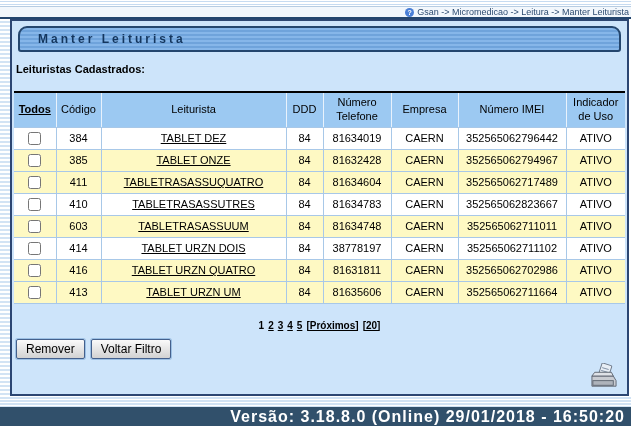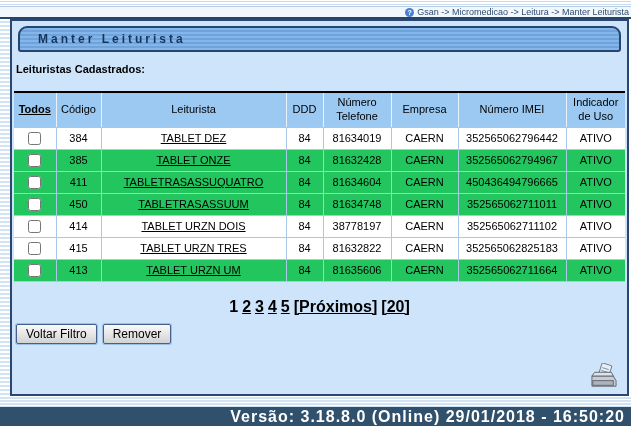--- a/index.html
+++ b/index.html
@@ -52,26 +52,26 @@
   }
   thead th:first-child{border-left:none;}
   thead th a{color:#000;font-weight:bold;}
   tbody td{
     border-left:1px solid #a8c8e8;border-top:1px solid #a8c8e8;
     text-align:center;height:22px;padding:0 1px;box-sizing:border-box;color:#000;
     overflow:hidden;white-space:nowrap;
   }
   tbody td:first-child{border-left:none;}
   tbody tr.odd{background:#ffffff;}
-  tbody tr.even{background:#22c55e;}
+  tbody tr.even{background:#fef9c3;}
   tbody{border-bottom:1px solid #a8c8e8;}
   a{color:#000;text-decoration:underline;cursor:pointer;}
   input[type=checkbox]{width:13px;height:13px;margin:0;vertical-align:middle;}
   
-  .pagination{ text-align:center;font-size:16px;font-weight:bold;color:#000;margin-top:6px;}
+  .pagination{ text-align:center;font-size:10px;font-weight:bold;color:#000;margin-top:6px;}
   .pagination a,.pagination span{margin:0 2px;}
   
   .btn-row{display:flex;gap:6px;margin:8px 0 0 4px;}
   .btn{
     font-family:"Liberation Sans", sans-serif;font-size:12px;color:#000;
     padding:2px 9px;height:20px;line-height:15px;
     background:linear-gradient(#fafafa,#d2d2d2);
     border:1px solid #44608c;border-radius:2px;box-shadow:0 0 0 1px #9cc0e4;
     cursor:pointer;
   }
@@ -150,71 +150,81 @@
           <td>352565062794967</td>
           <td>ATIVO</td>
         </tr>
         <tr class="even">
           <td><input type="checkbox" style=""></td>
           <td>411</td>
           <td><a href="#">TABLETRASASSUQUATRO</a></td>
           <td>84</td>
           <td>81634604</td>
           <td>CAERN</td>
-          <td>450436494796665</td>
-          <td>ATIVO</td>
-        </tr>
-        <tr class="even">
-          <td><input type="checkbox" style=""></td>
-          <td>450</td>
+          <td>352565062717489</td>
+          <td>ATIVO</td>
+        </tr>
+        <tr class="odd">
+          <td><input type="checkbox" style=""></td>
+          <td>410</td>
+          <td><a href="#">TABLETRASASSUTRES</a></td>
+          <td>84</td>
+          <td>81634783</td>
+          <td>CAERN</td>
+          <td>352565062823667</td>
+          <td>ATIVO</td>
+        </tr>
+        <tr class="even">
+          <td><input type="checkbox" style=""></td>
+          <td>603</td>
           <td><a href="#">TABLETRASASSUUM</a></td>
           <td>84</td>
           <td>81634748</td>
           <td>CAERN</td>
           <td>352565062711011</td>
           <td>ATIVO</td>
         </tr>
         <tr class="odd">
           <td><input type="checkbox" style=""></td>
           <td>414</td>
           <td><a href="#">TABLET URZN DOIS</a></td>
           <td>84</td>
           <td>38778197</td>
           <td>CAERN</td>
           <td>352565062711102</td>
           <td>ATIVO</td>
         </tr>
-        <tr class="odd">
-          <td><input type="checkbox" style=""></td>
-          <td>415</td>
-          <td><a href="#">TABLET URZN TRES</a></td>
-          <td>84</td>
-          <td>81632822</td>
-          <td>CAERN</td>
-          <td>352565062825183</td>
+        <tr class="even">
+          <td><input type="checkbox" style=""></td>
+          <td>416</td>
+          <td><a href="#">TABLET URZN QUATRO</a></td>
+          <td>84</td>
+          <td>81631811</td>
+          <td>CAERN</td>
+          <td>352565062702986</td>
           <td>ATIVO</td>
         </tr>
         <tr class="even">
           <td><input type="checkbox" style=""></td>
           <td>413</td>
           <td><a href="#">TABLET URZN UM</a></td>
           <td>84</td>
           <td>81635606</td>
           <td>CAERN</td>
           <td>352565062711664</td>
           <td>ATIVO</td>
         </tr>
       </tbody>
   </table>
 
   <div class="pagination"><span>1</span><a href="#">2</a><a href="#">3</a><a href="#">4</a><a href="#">5</a><a href="#">[Próximos]</a><a href="#">[20]</a></div>
 
   <div class="btn-row">
+    <button class="btn">Remover</button>
     <button class="btn">Voltar Filtro</button>
-    <button class="btn">Remover</button>
   </div>
 
   <svg class="printer" viewBox="0 0 32 28">
     <rect x="12" y="1" width="11" height="13" rx="1" transform="rotate(18 17 7)" fill="#e8eef5" stroke="#6b7685"></rect>
     <line x1="14" y1="5" x2="21" y2="7" stroke="#7a8aa0" stroke-width="1"></line>
     <line x1="13" y1="8" x2="20" y2="10" stroke="#7a8aa0" stroke-width="1"></line>
     <path d="M3 14 L26 14 L29 19 L29 25 L3 25 Z" fill="#c9ccd2" stroke="#5d6570"></path>
     <path d="M3 14 L26 14 L24 10 L6 10 Z" fill="#dfe2e7" stroke="#5d6570"></path>
     <rect x="4" y="19" width="22" height="5" fill="#aeb3bb" stroke="#5d6570"></rect>
   </svg>

